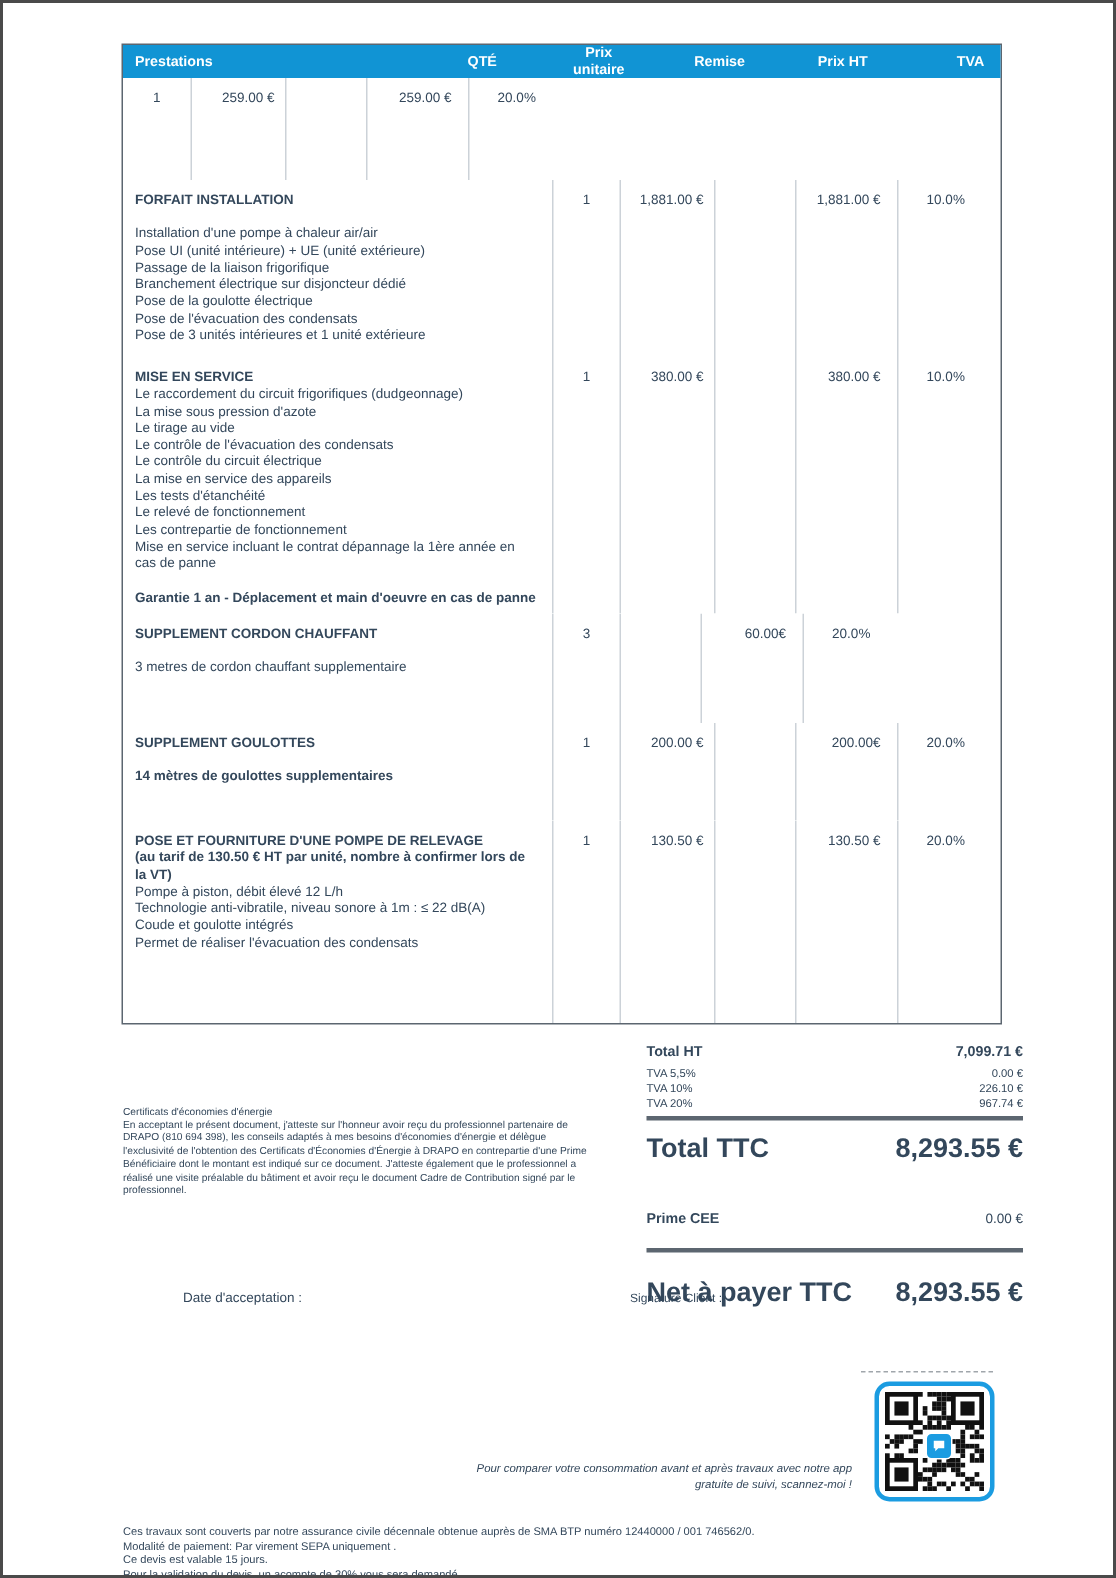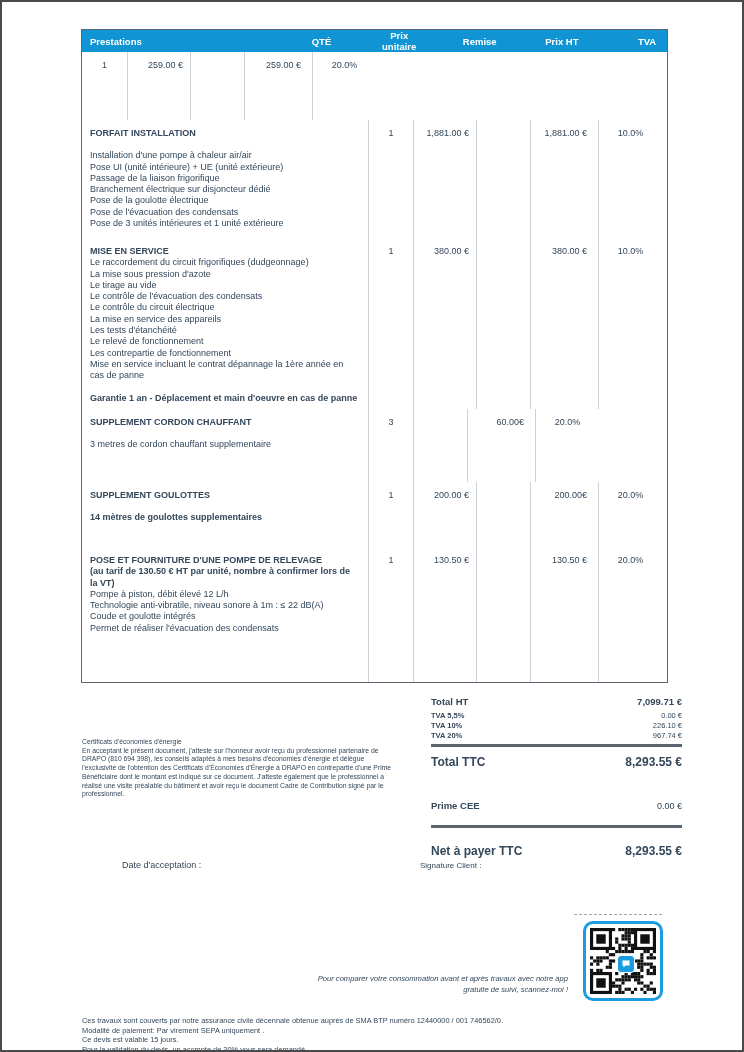--- a/index.html
+++ b/index.html
@@ -24,22 +24,22 @@
   .c-presta .line.gap { margin-top: 11px; }
   .c-qty  { text-align: center; }
   .c-unit { text-align: right; padding-right: 7px; }
   .c-ht   { text-align: right; padding-right: 11px; }
   .c-tva  { text-align: center; }
   
   .totals { position: absolute; left: 413px; top: 694px; width: 251px; margin-left: 16px; }
   .t-line { display: flex; justify-content: space-between; align-items: baseline; }
   .t-md { font-size: 9.5px; font-weight: bold; margin-bottom: 4px; }
   .t-sm { font-size: 7.5px; line-height: 10px; }
-  .t-sm .t-label { font-weight: bold; }
-  .t-lg { font-size: 12px; font-weight: bold; }
+  .t-sm .t-label { font-weight: normal; }
+  .t-lg { font-size: 18px; font-weight: bold; }
   .rule { height: 3px; background: #5c6670; }
   .rule-1 { margin-top: 3px; }
   .ttc { margin-top: 8px; }
   .prime { margin-top: 31px; margin-bottom: 0; }
   .rule-2 { margin-top: 14px; }
   .net { margin-top: 16px; }
   .prime .t-value { font-weight: normal; font-size: 9px; }
   
   .cee { position: absolute; left: 80px; top: 736px; width: 318px; font-size: 6.8px; line-height: 8.7px; }
   

